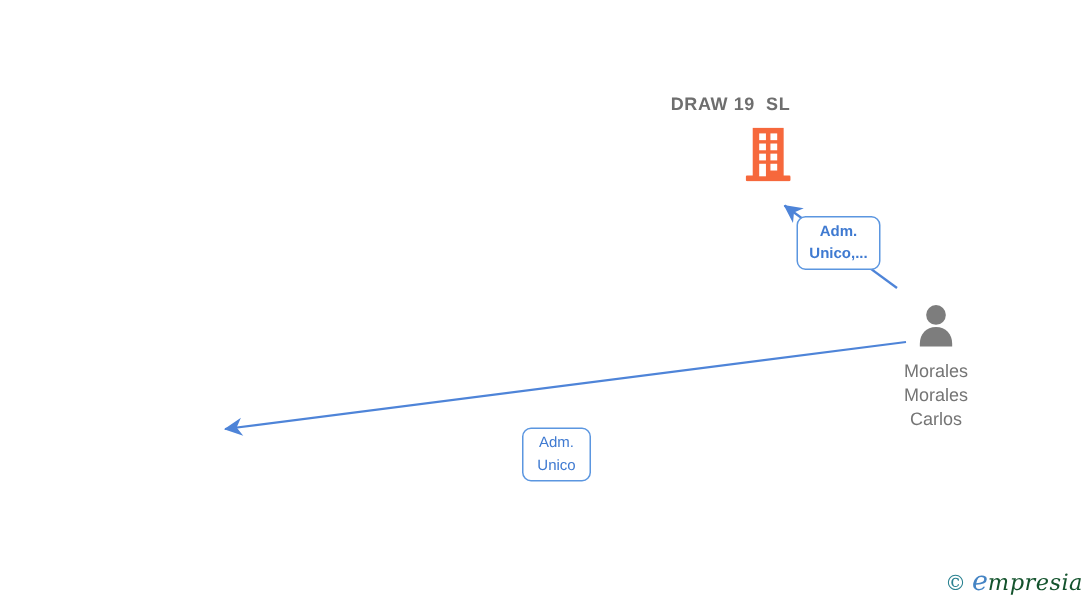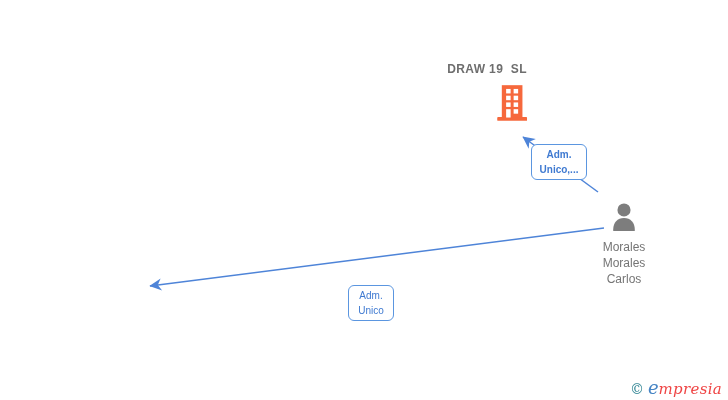--- a/index.html
+++ b/index.html
@@ -133,16 +133,16 @@
   </div>
 
 
   <div class="edge-label" id="edge-label-top" style="color: rgb(63, 122, 209); border-color: rgb(91, 150, 224); font-weight: bold;">Adm. Unico,...</div>
 
   <div class="edge-label" id="edge-label-left" style="color: rgb(63, 122, 209); border-color: rgb(91, 150, 224);">Adm. Unico</div>
 
   <div id="watermark">
     <span class="copyright" style="color: rgb(43, 130, 145);">©</span>
     <span class="brand-initial" style="color: rgb(69, 132, 196);">e</span>
-    <span class="brand-rest" style="color: #ef4444;">mpresia</span>
+    <span class="brand-rest" style="color: #14532d;">mpresia</span>
   </div>
 
 </div>
 
 </body></html>

